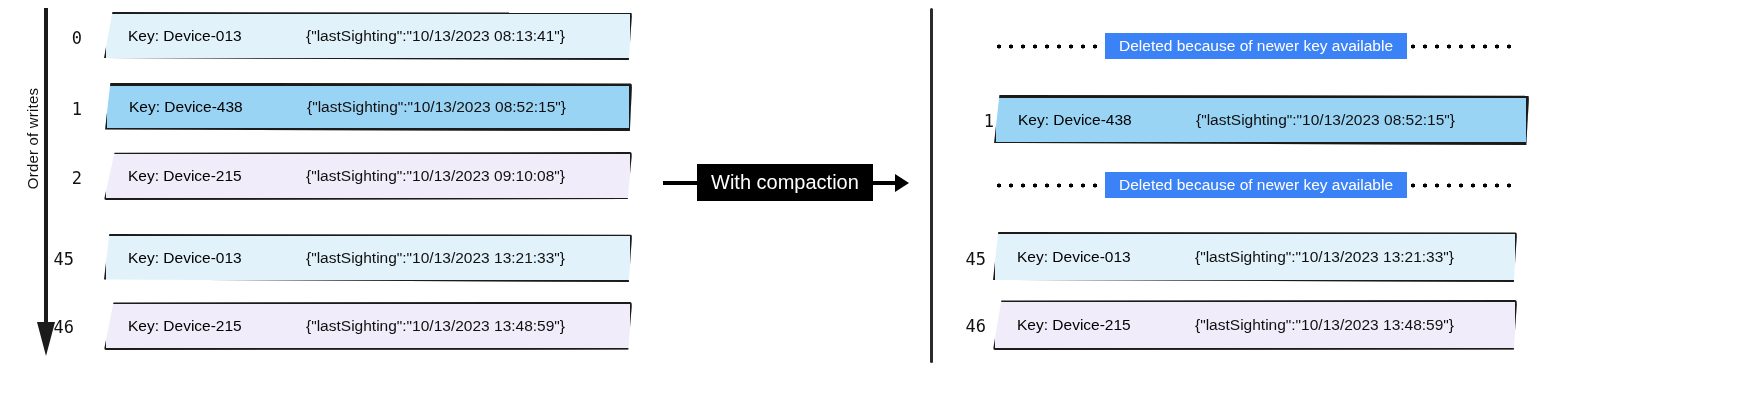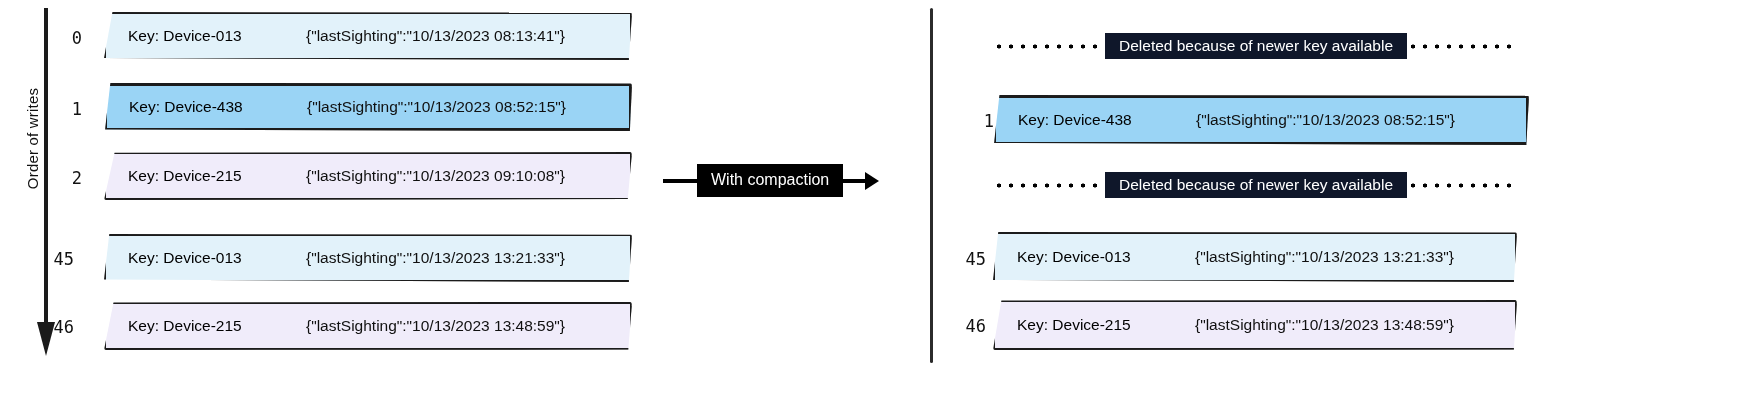--- a/index.html
+++ b/index.html
@@ -114,21 +114,21 @@
     flex: 0 0 auto;
     height: 5px;
     width: 112px;
     background-image: radial-gradient(circle, #000 1.9px, transparent 2.2px);
     background-size: 12px 5px;
     background-repeat: repeat-x;
     background-position: left center;
   }
   .dots.right-dots { width: 112px; }
   .deleted-pill {
-    background: #0f172a;
+    background: #3b82f6;
     color: #fff;
     font-size: 15.5px;
     padding: 5px 14px 6px 14px;
     white-space: nowrap;
     line-height: 1;
   }
 
   
   .compaction {
     position: absolute;
@@ -138,21 +138,21 @@
     align-items: center;
   }
   .comp-line {
     width: 34px;
     height: 4px;
     background: #000;
   }
   .comp-pill {
     background: #000;
     color: #fff;
-    font-size: 16px;
+    font-size: 20px;
     padding: 8px 14px 9px 14px;
     white-space: nowrap;
     line-height: 1;
   }
   .comp-shaft {
     width: 22px;
     height: 4px;
     background: #000;
   }
   .comp-head {

